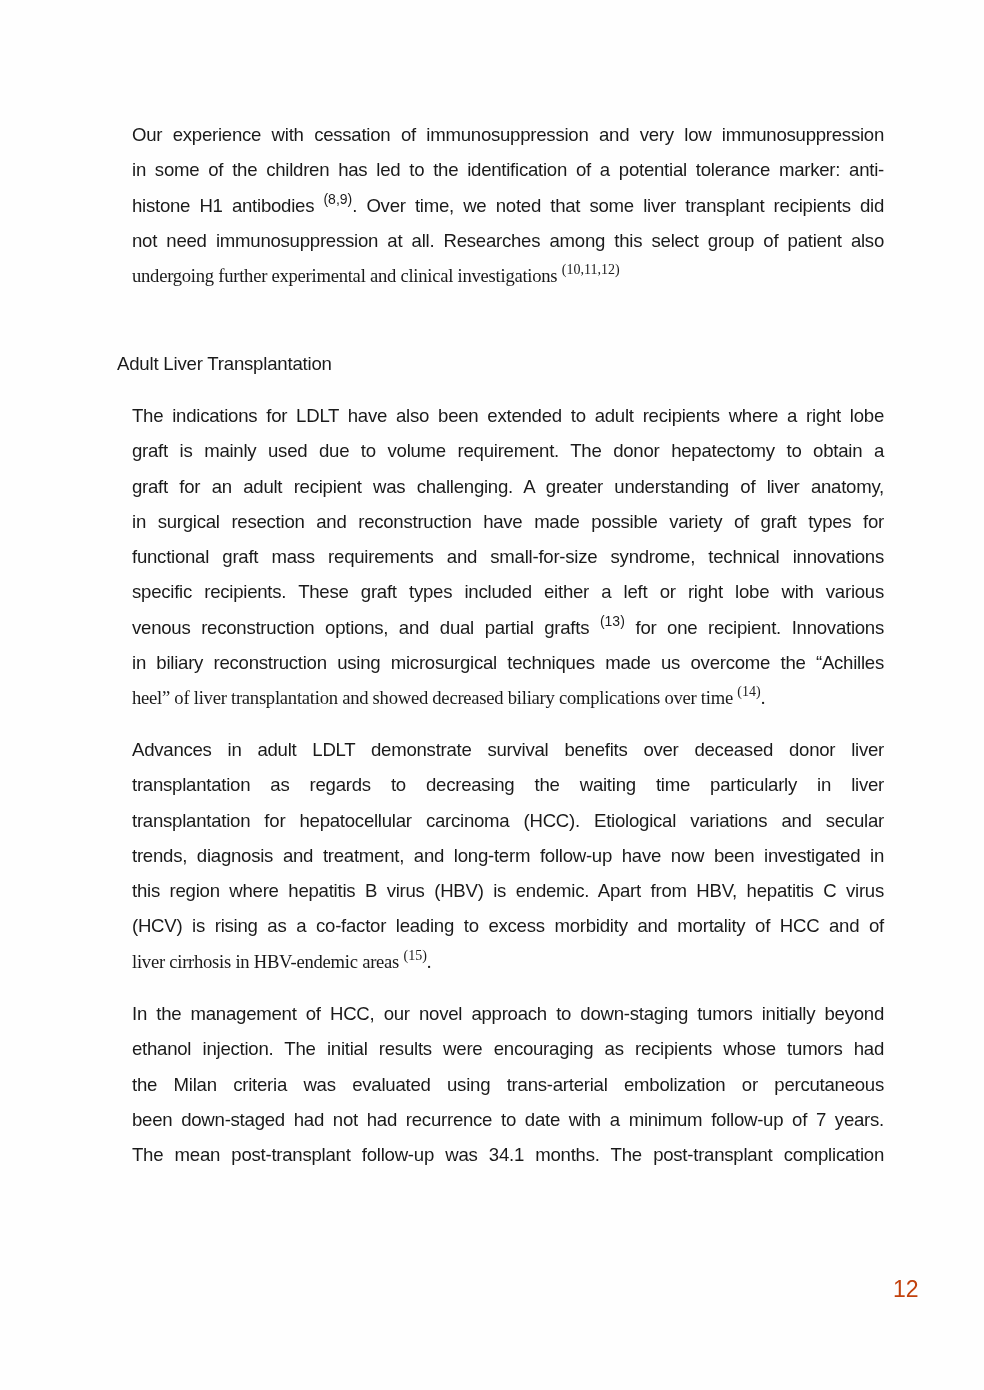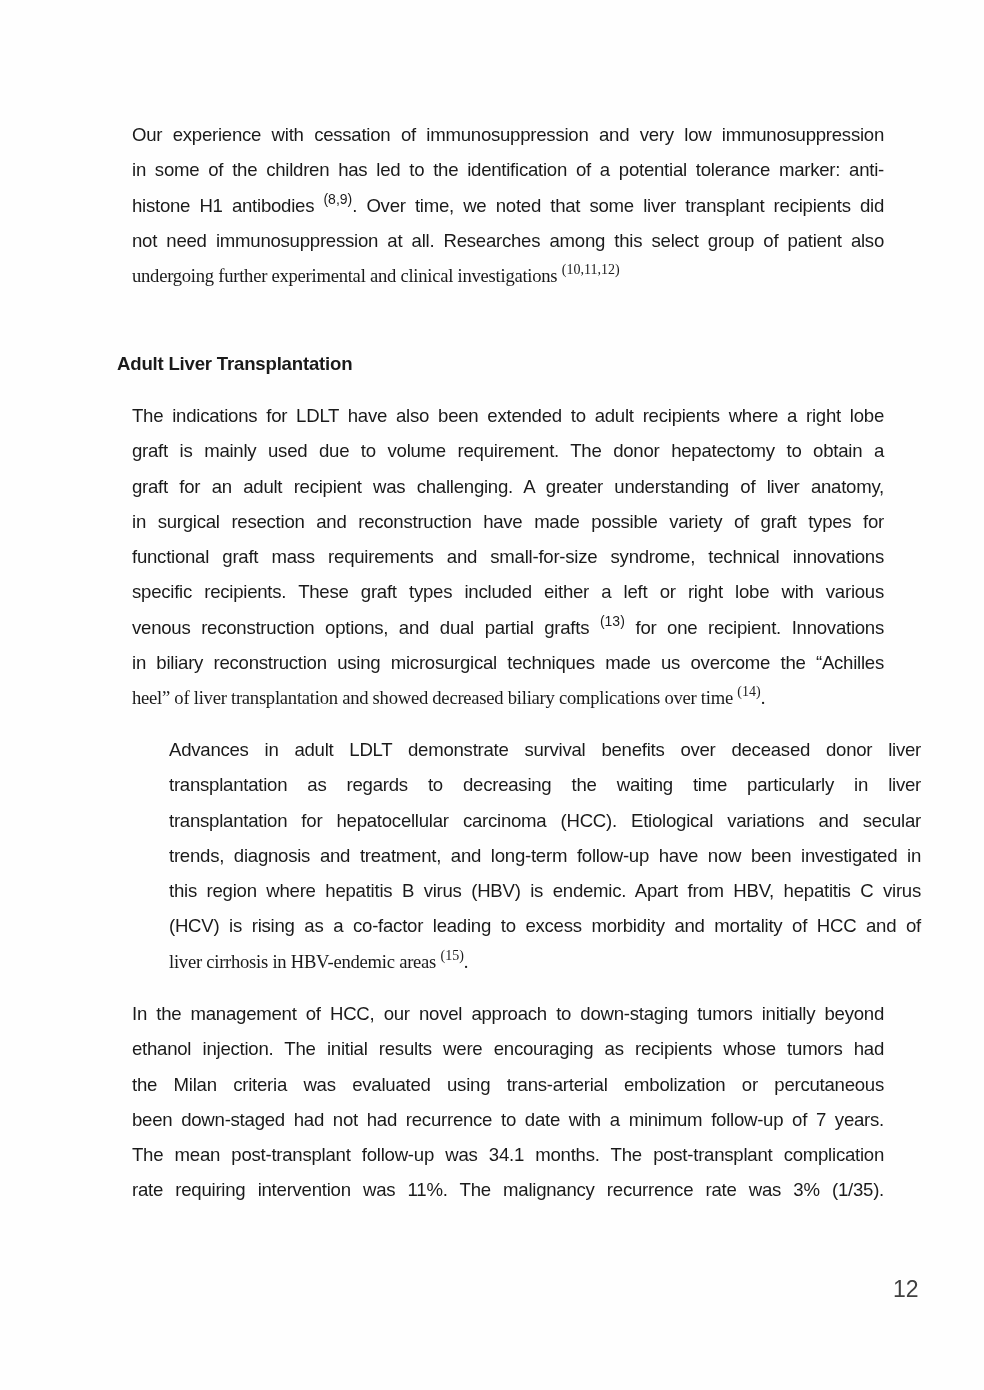--- a/index.html
+++ b/index.html
@@ -4,23 +4,23 @@
 <style>
   html, body { margin: 0; padding: 0; background: #ffffff; }
   body { width: 984px; height: 1390px; position: relative; overflow: hidden;
          font-family: "Liberation Sans", sans-serif; color: #1a1a1a; }
   .page { position: absolute; left: 0; top: 0; width: 984px; height: 1390px; background: #fefefe; }
   .block { position: absolute; left: 132px; width: 752px; }
   .line { height: 35.3px; line-height: 35.3px; font-size: 18.6px; white-space: nowrap;
           text-align: justify; text-align-last: justify; letter-spacing: -0.25px; }
   .line.last { text-align-last: left; font-family: Liberation Serif, serif; }
   .line sup { font-size: 14px; vertical-align: 0; position: relative; top: -8px; letter-spacing: 0; }
-  .heading { position: absolute; left: 117px; top: 348px; font-size: 18.6px; font-weight: bold;
+  .heading { position: absolute; left: 117px; top: 348px; font-size: 18.6px; font-weight: normal;
              line-height: 32px; letter-spacing: -0.2px; }
-  .page-number { position: absolute; left: 893px; top: 1275px; font-size: 23px; line-height: 28px; color: #404040; }
+  .page-number { position: absolute; left: 893px; top: 1275px; font-size: 23px; line-height: 28px; color: #c2410c; }
 </style>
 </head>
 <body>
 
 <div class="page">
 
   <div class="block" style="top:117px;">
     <div class="line"><span>Our experience with cessation of immunosuppression and very low immunosuppression</span></div>
     <div class="line"><span>in some of the children has led to the identification of a potential tolerance marker: anti-</span></div>
     <div class="line"><span>histone H1 antibodies </span><sup>(8,9)</sup><span>. Over time, we noted that some liver transplant recipients did</span></div>
@@ -35,33 +35,32 @@
     <div class="line"><span>graft is mainly used due to volume requirement. The donor hepatectomy to obtain a</span></div>
     <div class="line"><span>graft for an adult recipient was challenging. A greater understanding of liver anatomy,</span></div>
     <div class="line"><span>in surgical resection and reconstruction have made possible variety of graft types for</span></div>
     <div class="line"><span>functional graft mass requirements and small-for-size syndrome, technical innovations</span></div>
     <div class="line"><span>specific recipients. These graft types included either a left or right lobe with various</span></div>
     <div class="line"><span>venous reconstruction options, and dual partial grafts </span><sup>(13)</sup><span> for one recipient. Innovations</span></div>
     <div class="line"><span>in biliary reconstruction using microsurgical techniques made us overcome the “Achilles</span></div>
     <div class="line last"><span>heel” of liver transplantation and showed decreased biliary complications over time </span><sup>(14)</sup><span>.</span></div>
   </div>
 
-  <div class="block" style="top:732px;margin-left:37px;">
+  <div class="block" style="top:732px;">
     <div class="line"><span>Advances in adult LDLT demonstrate survival benefits over deceased donor liver</span></div>
     <div class="line"><span>transplantation as regards to decreasing the waiting time particularly in liver</span></div>
     <div class="line"><span>transplantation for hepatocellular carcinoma (HCC). Etiological variations and secular</span></div>
     <div class="line"><span>trends, diagnosis and treatment, and long-term follow-up have now been investigated in</span></div>
     <div class="line"><span>this region where hepatitis B virus (HBV) is endemic. Apart from HBV, hepatitis C virus</span></div>
     <div class="line"><span>(HCV) is rising as a co-factor leading to excess morbidity and mortality of HCC and of</span></div>
     <div class="line last"><span>liver cirrhosis in HBV-endemic areas </span><sup>(15)</sup><span>.</span></div>
   </div>
 
   <div class="block" style="top:996px;">
     <div class="line"><span>In the management of HCC, our novel approach to down-staging tumors initially beyond</span></div>
     <div class="line"><span>ethanol injection. The initial results were encouraging as recipients whose tumors had</span></div>
     <div class="line"><span>the Milan criteria was evaluated using trans-arterial embolization or percutaneous</span></div>
     <div class="line"><span>been down-staged had not had recurrence to date with a minimum follow-up of 7 years.</span></div>
     <div class="line"><span>The mean post-transplant follow-up was 34.1 months. The post-transplant complication</span></div>
-    <div class="line"><span>rate requiring intervention was 11%. The malignancy recurrence rate was 3% (1/35).</span></div>
   </div>
 
   <div class="page-number">12</div>
 </div>
 
 </body></html>

